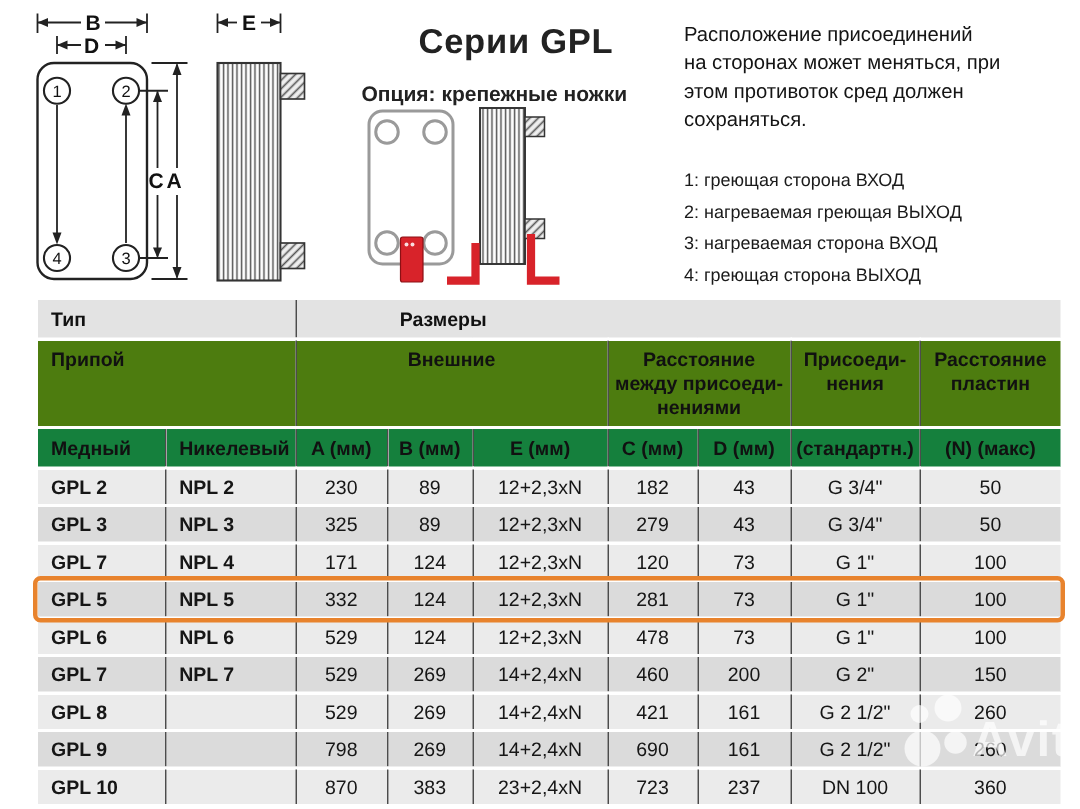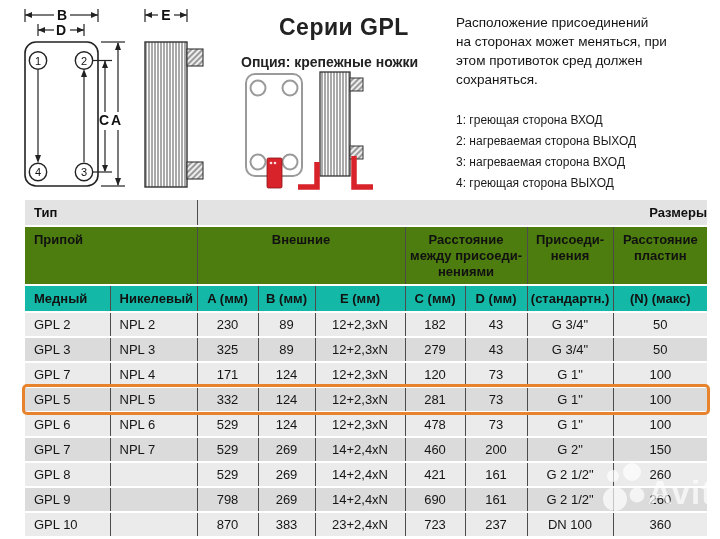--- a/index.html
+++ b/index.html
@@ -15,29 +15,29 @@
   .note-paragraph { left:456px; top:13px; font-size:13.5px; line-height:19px; white-space:pre-line; color:#141414; }
   .legend { left:456px; top:94px; font-size:12px;margin-top:16px; }
   .legend div { line-height:21px; }
 
   
   table.spec { border-collapse:collapse; table-layout:fixed; width:682px; font-size:13px; }
   .spec th, .spec td { border-bottom:2px solid #fff; padding:0; font-weight:normal; overflow:hidden; }
   .spec thead th { font-weight:bold; color:#111;margin-left:20px; }
   .spec .r1 th { background:#e3e3e3; height:25px; text-align:left; }
   .spec .r1 .tip-cell { padding-left:9px; }
-  .spec .r1 .razmery-cell { text-align:right; padding-left:51px; }
+  .spec .r1 .razmery-cell { text-align:left; padding-left:69px; }
   .spec .r2 th { background:#4d7c0f; height:52px; vertical-align:top; padding-top:5px;
                  text-align:center; white-space:pre-line; line-height:16px; }
   .spec .r2 .pripoj-cell { text-align:left; padding-left:9px; }
-  .spec .r3 th { background:#14b8a6; height:25px; text-align:center; vertical-align:middle; }
+  .spec .r3 th { background:#15803d; height:25px; text-align:center; vertical-align:middle; }
   .spec .r3 .lft { text-align:left; padding-left:9px; }
   .spec tbody td { height:23px; text-align:center; background:#ebebeb; color:#161616; }
   .spec tbody tr:nth-child(even) td { background:#dbdbdb; }
-  .spec tbody td.col0, .spec tbody td.col1 { text-align:left; padding-left:9px; }
+  .spec tbody td.col0, .spec tbody td.col1 { text-align:left; padding-left:9px;font-weight:bold; }
   .vline { border-left:1px solid #4c4c4c; }
   tr.highlight { outline:3px solid #E8832D; border-radius:2px; }
 
   
   .watermark { left:598px; top:460px; width:122px; height:72px; pointer-events:none; }
   .wm-text { font-size:33px; font-weight:bold; letter-spacing:1px;
              color:rgba(255,255,255,0.68); position:absolute; left:50px; top:14px; }
   svg text { font-family:"Liberation Sans", sans-serif; }
 </style>
 </head>
@@ -161,21 +161,21 @@
     <path d="M 77,96 V 121 H 58" stroke="#d8232a" stroke-width="5.5" fill="none"></path>
     <path d="M 114,90 V 121 H 133" stroke="#d8232a" stroke-width="5.5" fill="none"></path>
   </svg>
 
   <div class="abs note-paragraph">Расположение присоединений
 на сторонах может меняться, при
 этом противоток сред должен
 сохраняться.</div>
   <div class="abs legend">
     <div>1: греющая сторона ВХОД</div>
-    <div>2: нагреваемая сторона ВЫХОД</div>
+    <div>2: нагреваемая греющая ВЫХОД</div>
     <div>3: нагреваемая сторона ВХОД</div>
     <div>4: греющая сторона ВЫХОД</div>
   </div>
 
   <table class="spec abs" style="left:25px; top:200px;">
     <colgroup>
       <col style="width:85px">
         <col style="width:87px">
         <col style="width:61px">
       <col style="width:57px">

